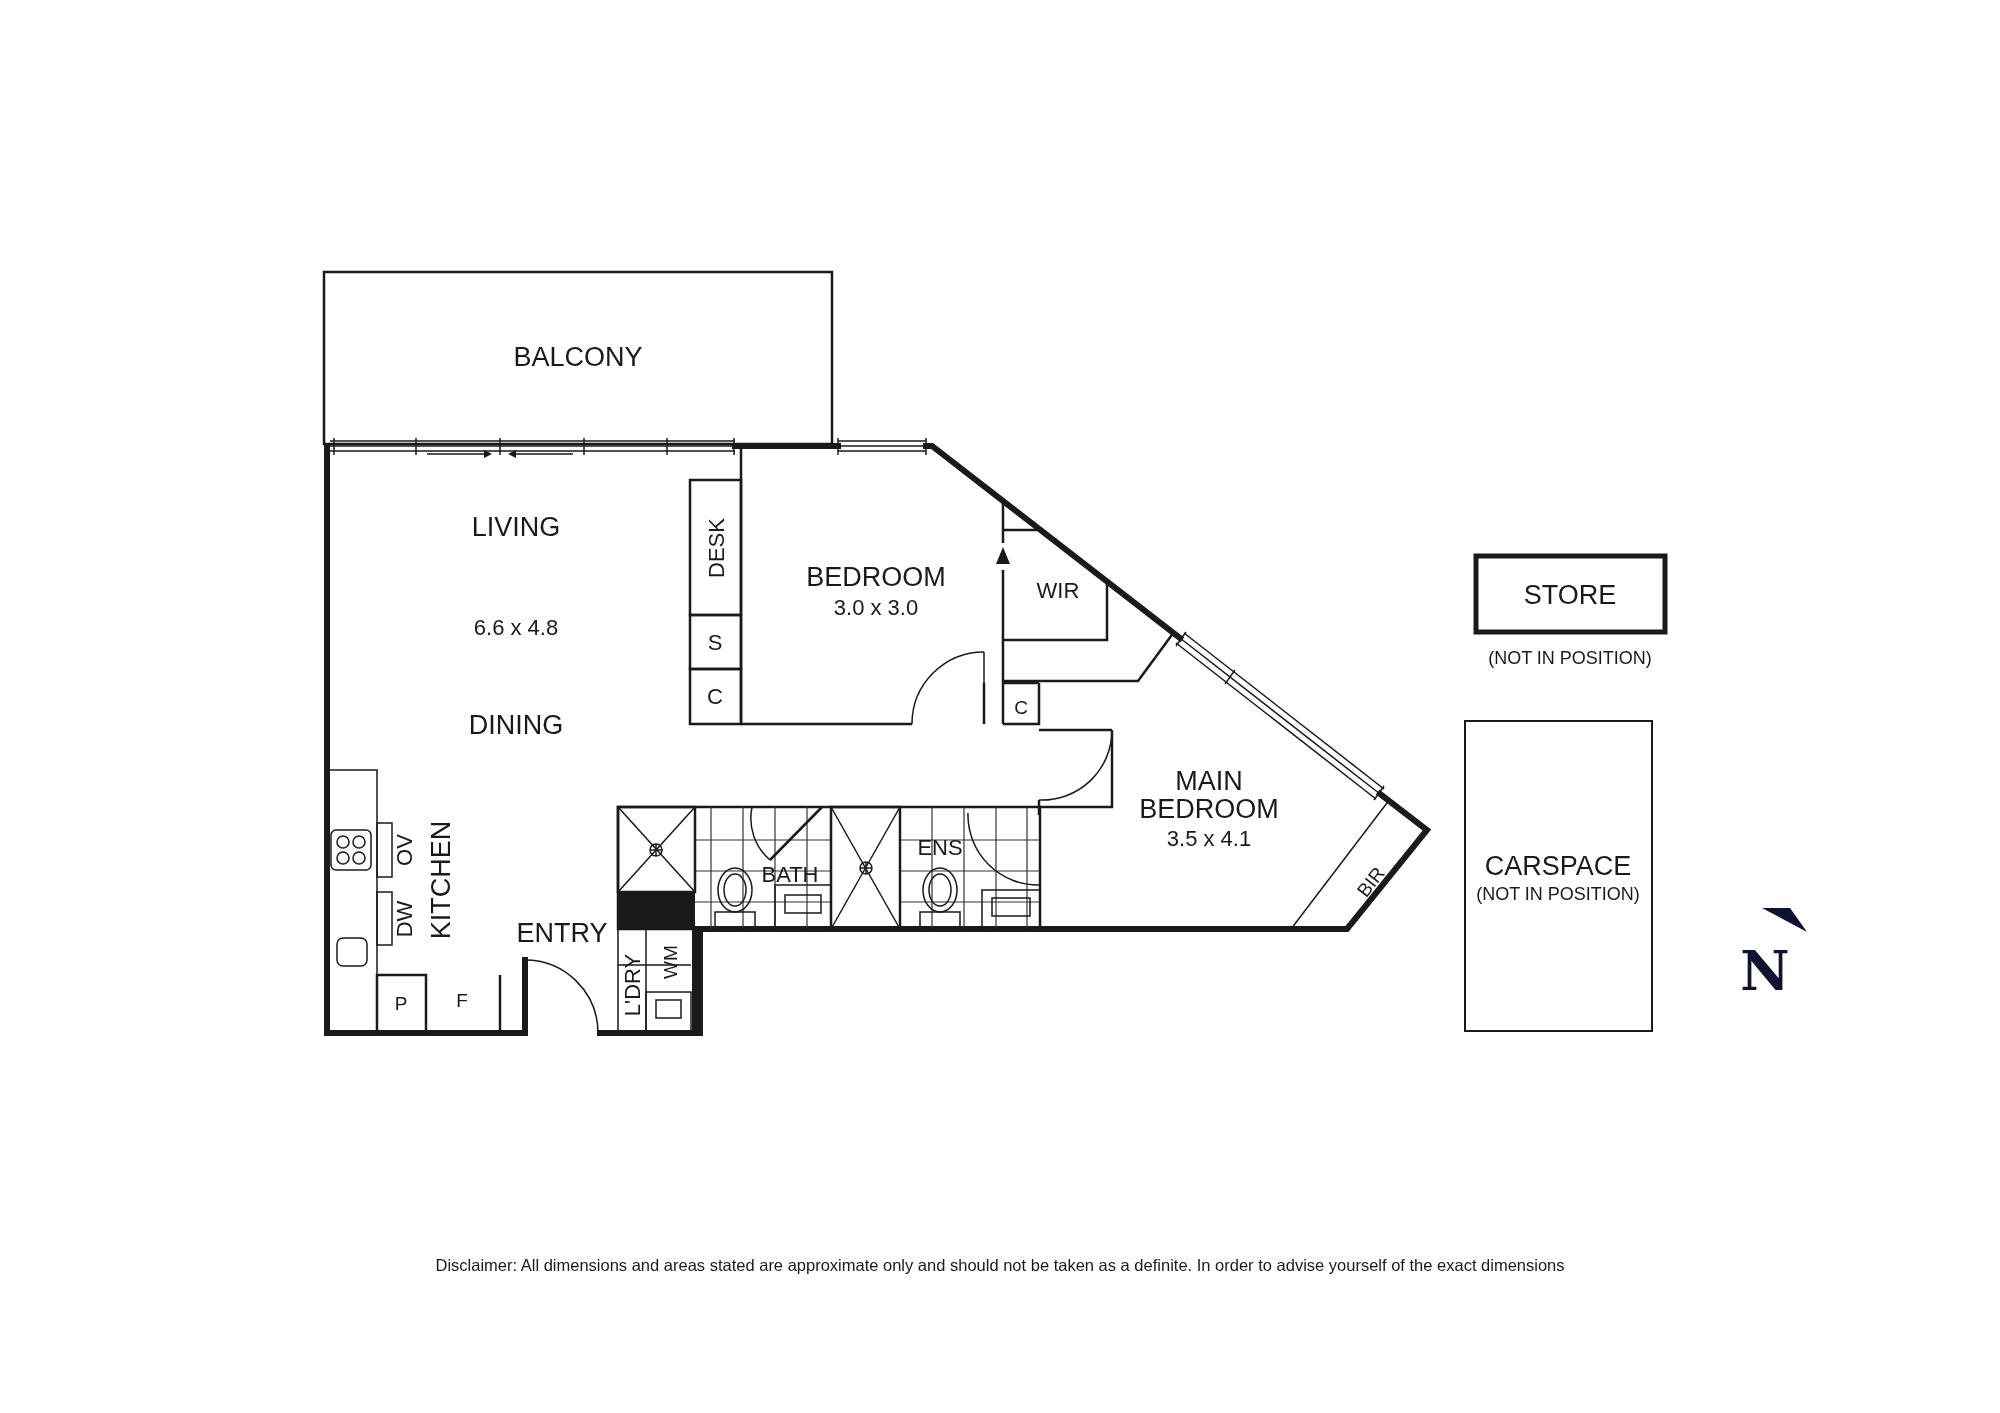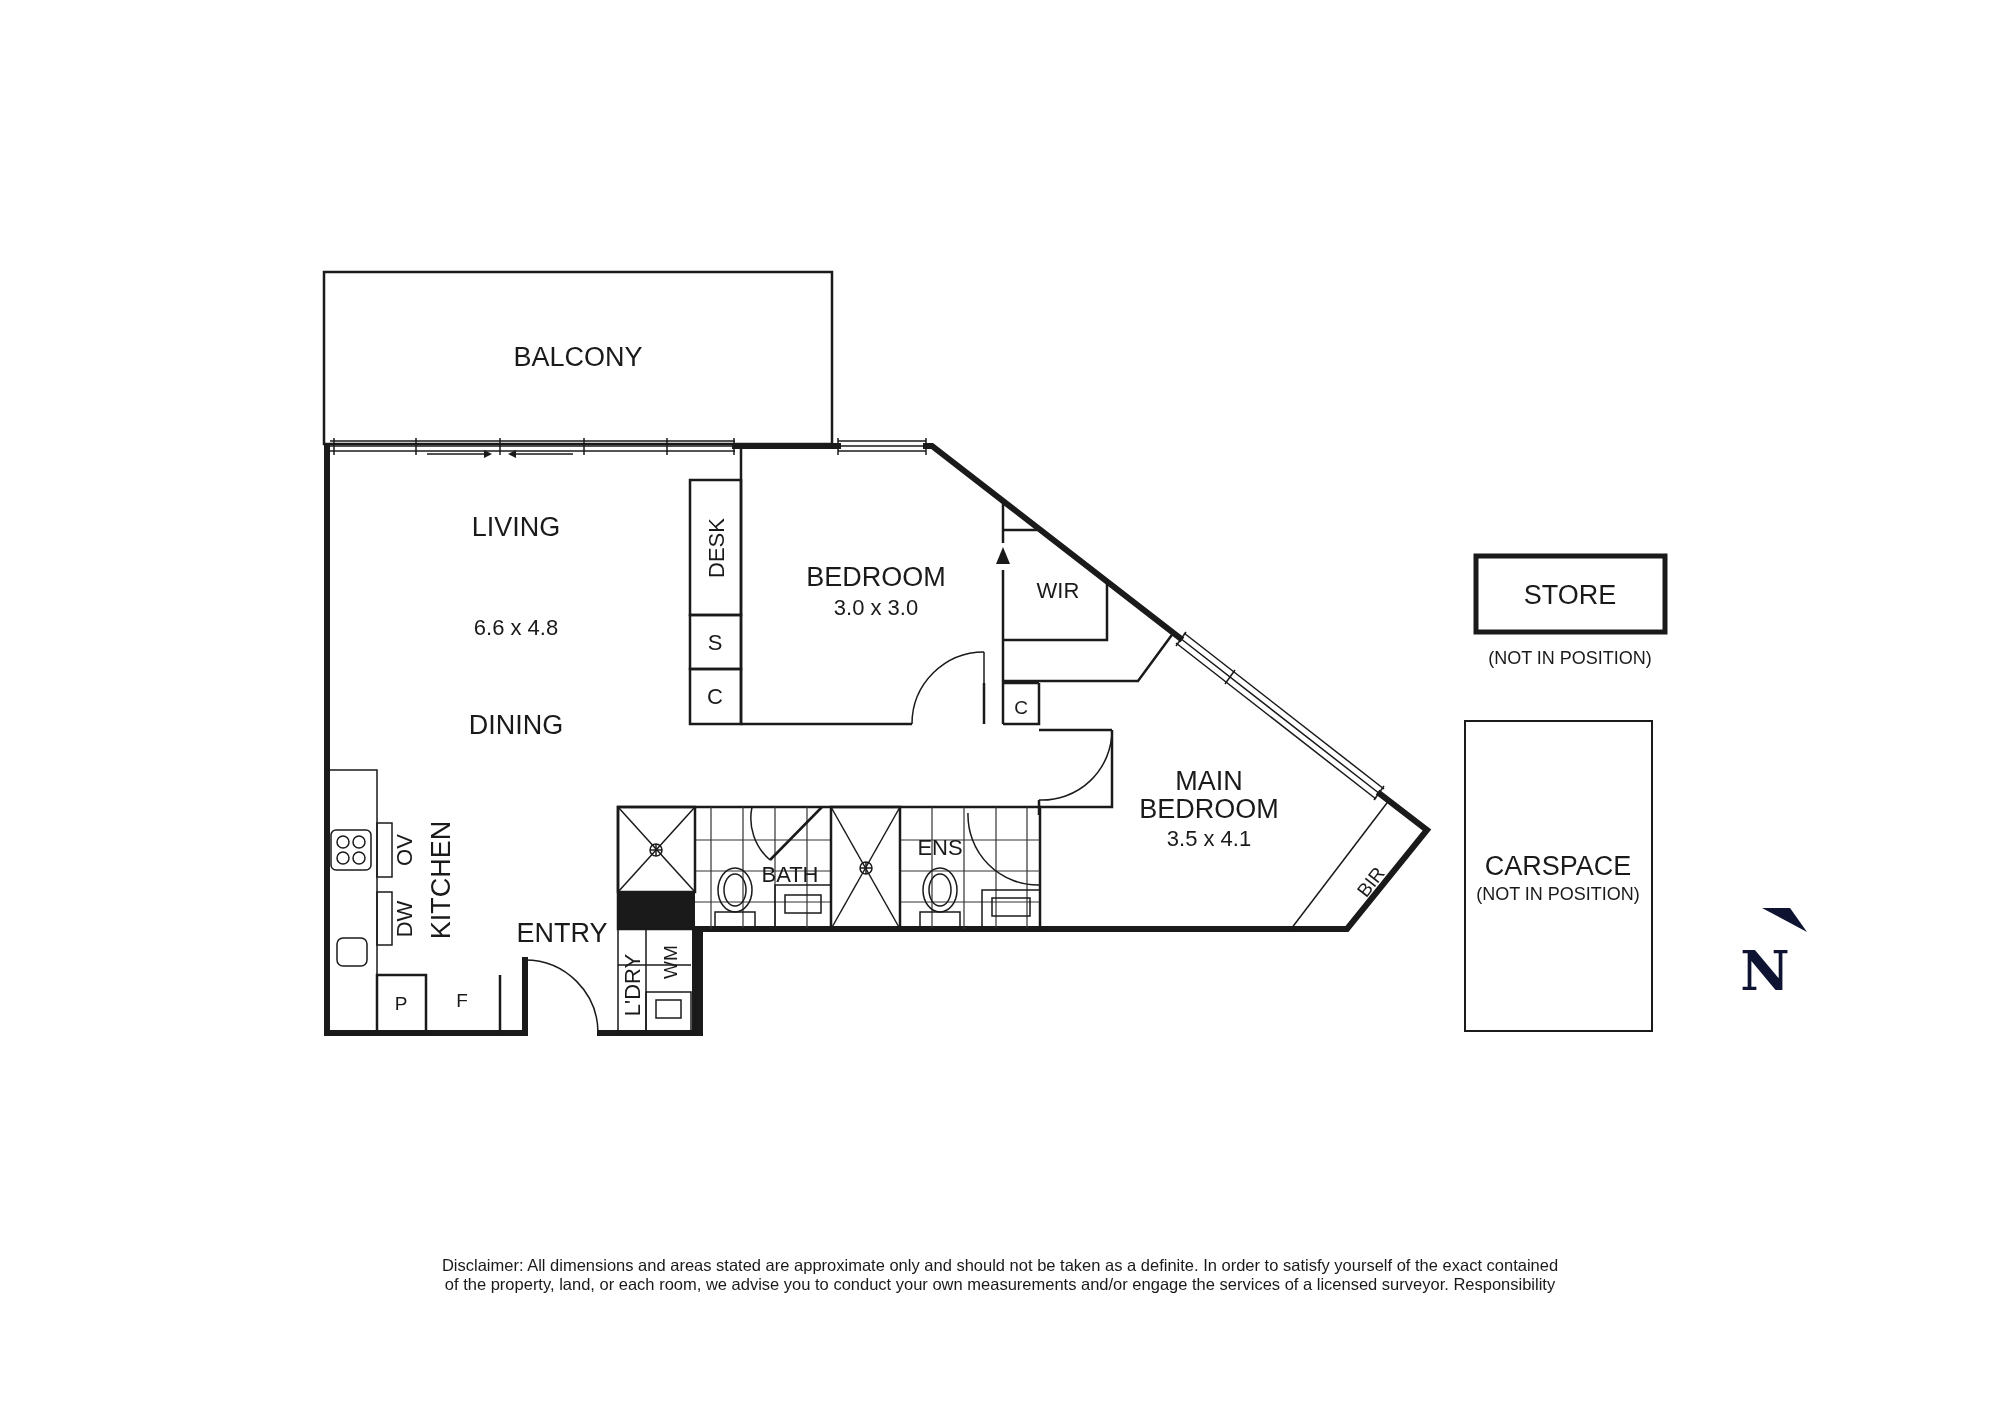--- a/index.html
+++ b/index.html
@@ -217,15 +217,14 @@
     <text class="lbl lbl-xs" x="1558" y="900" text-anchor="middle">(NOT IN POSITION)</text>
   </g>
 
   <g>
     <polygon points="1762,908 1790,908 1807,932" fill="#0d1330"></polygon>
     <text x="1765" y="990" font-family="'DejaVu Serif', serif" font-size="54" font-weight="bold" fill="#0d1330" text-anchor="middle">N</text>
   </g>
 </svg>
 
 <div class="disclaimer">
-  <div>Disclaimer: All dimensions and areas stated are approximate only and should not be taken as a definite. In order to satisfy yourself of the exact contained</div>
-  <div>of the property, land, or each room, we advise you to conduct your own measurements and/or engage the services of a licensed surveyor. Responsibility</div>
+  <div>Disclaimer: All dimensions and areas stated are approximate only and should not be taken as a definite. In order to advise yourself of the exact dimensions</div>
 </div>
 
 </body></html>

